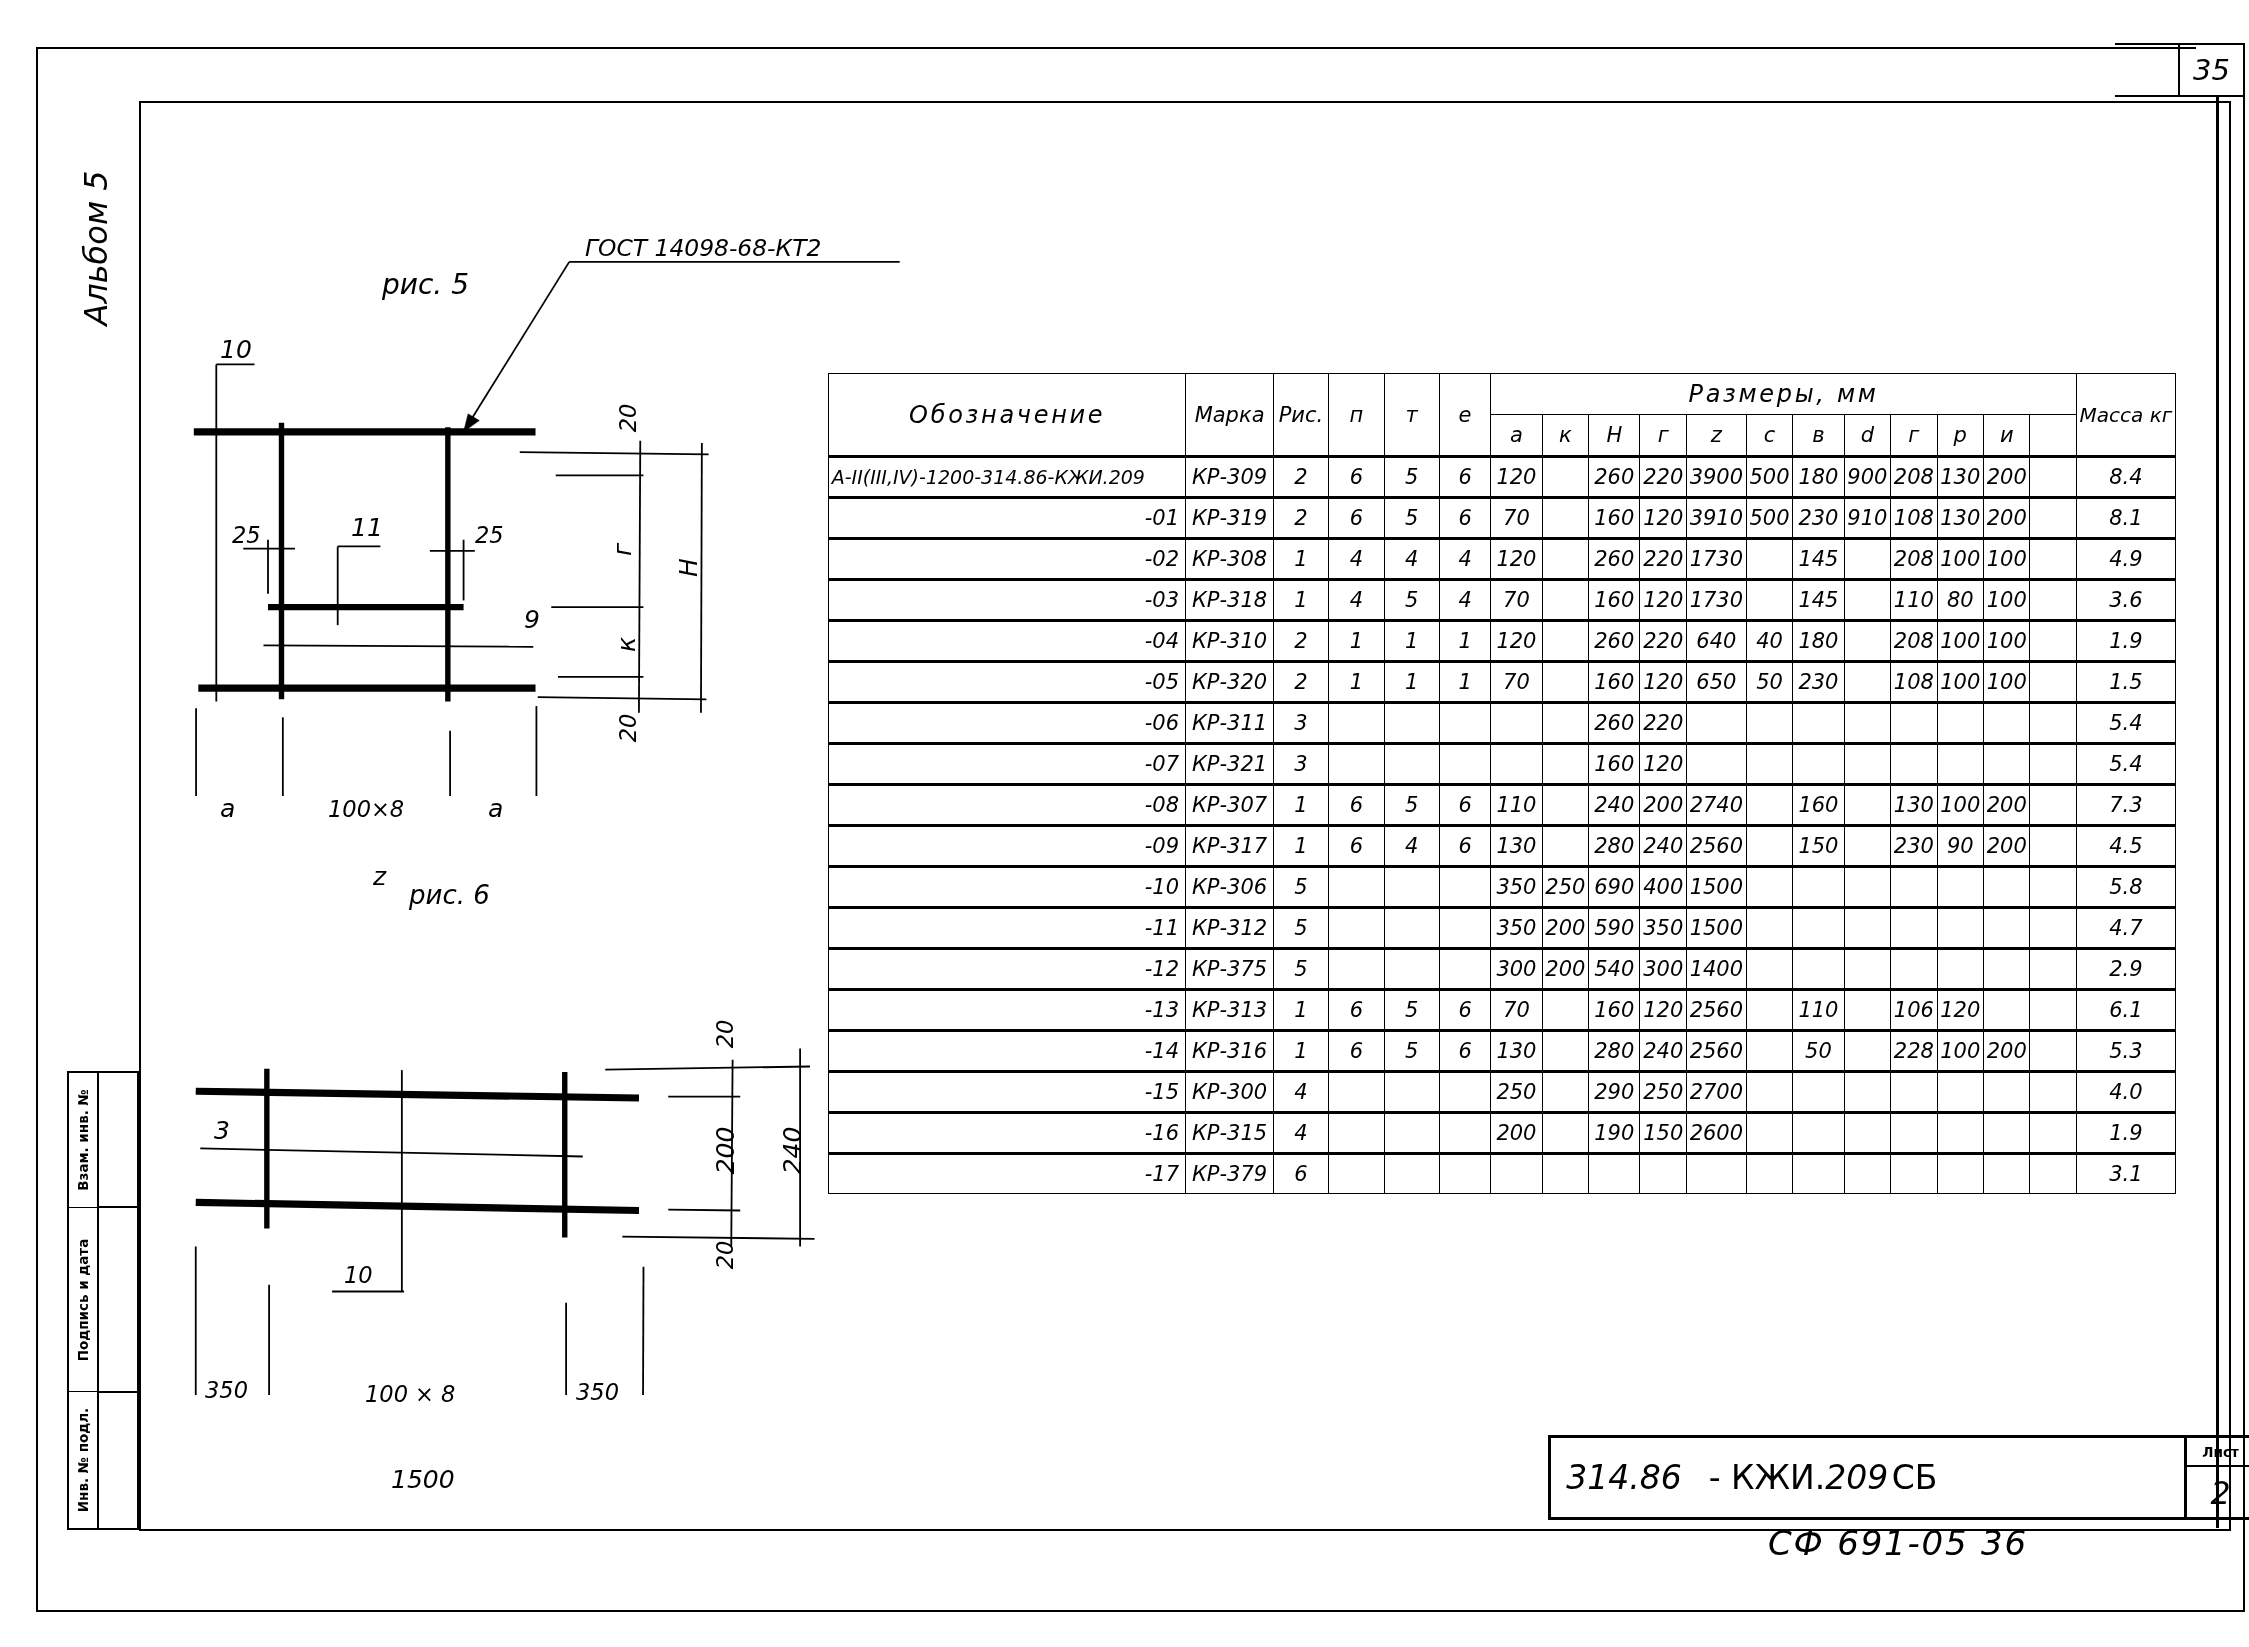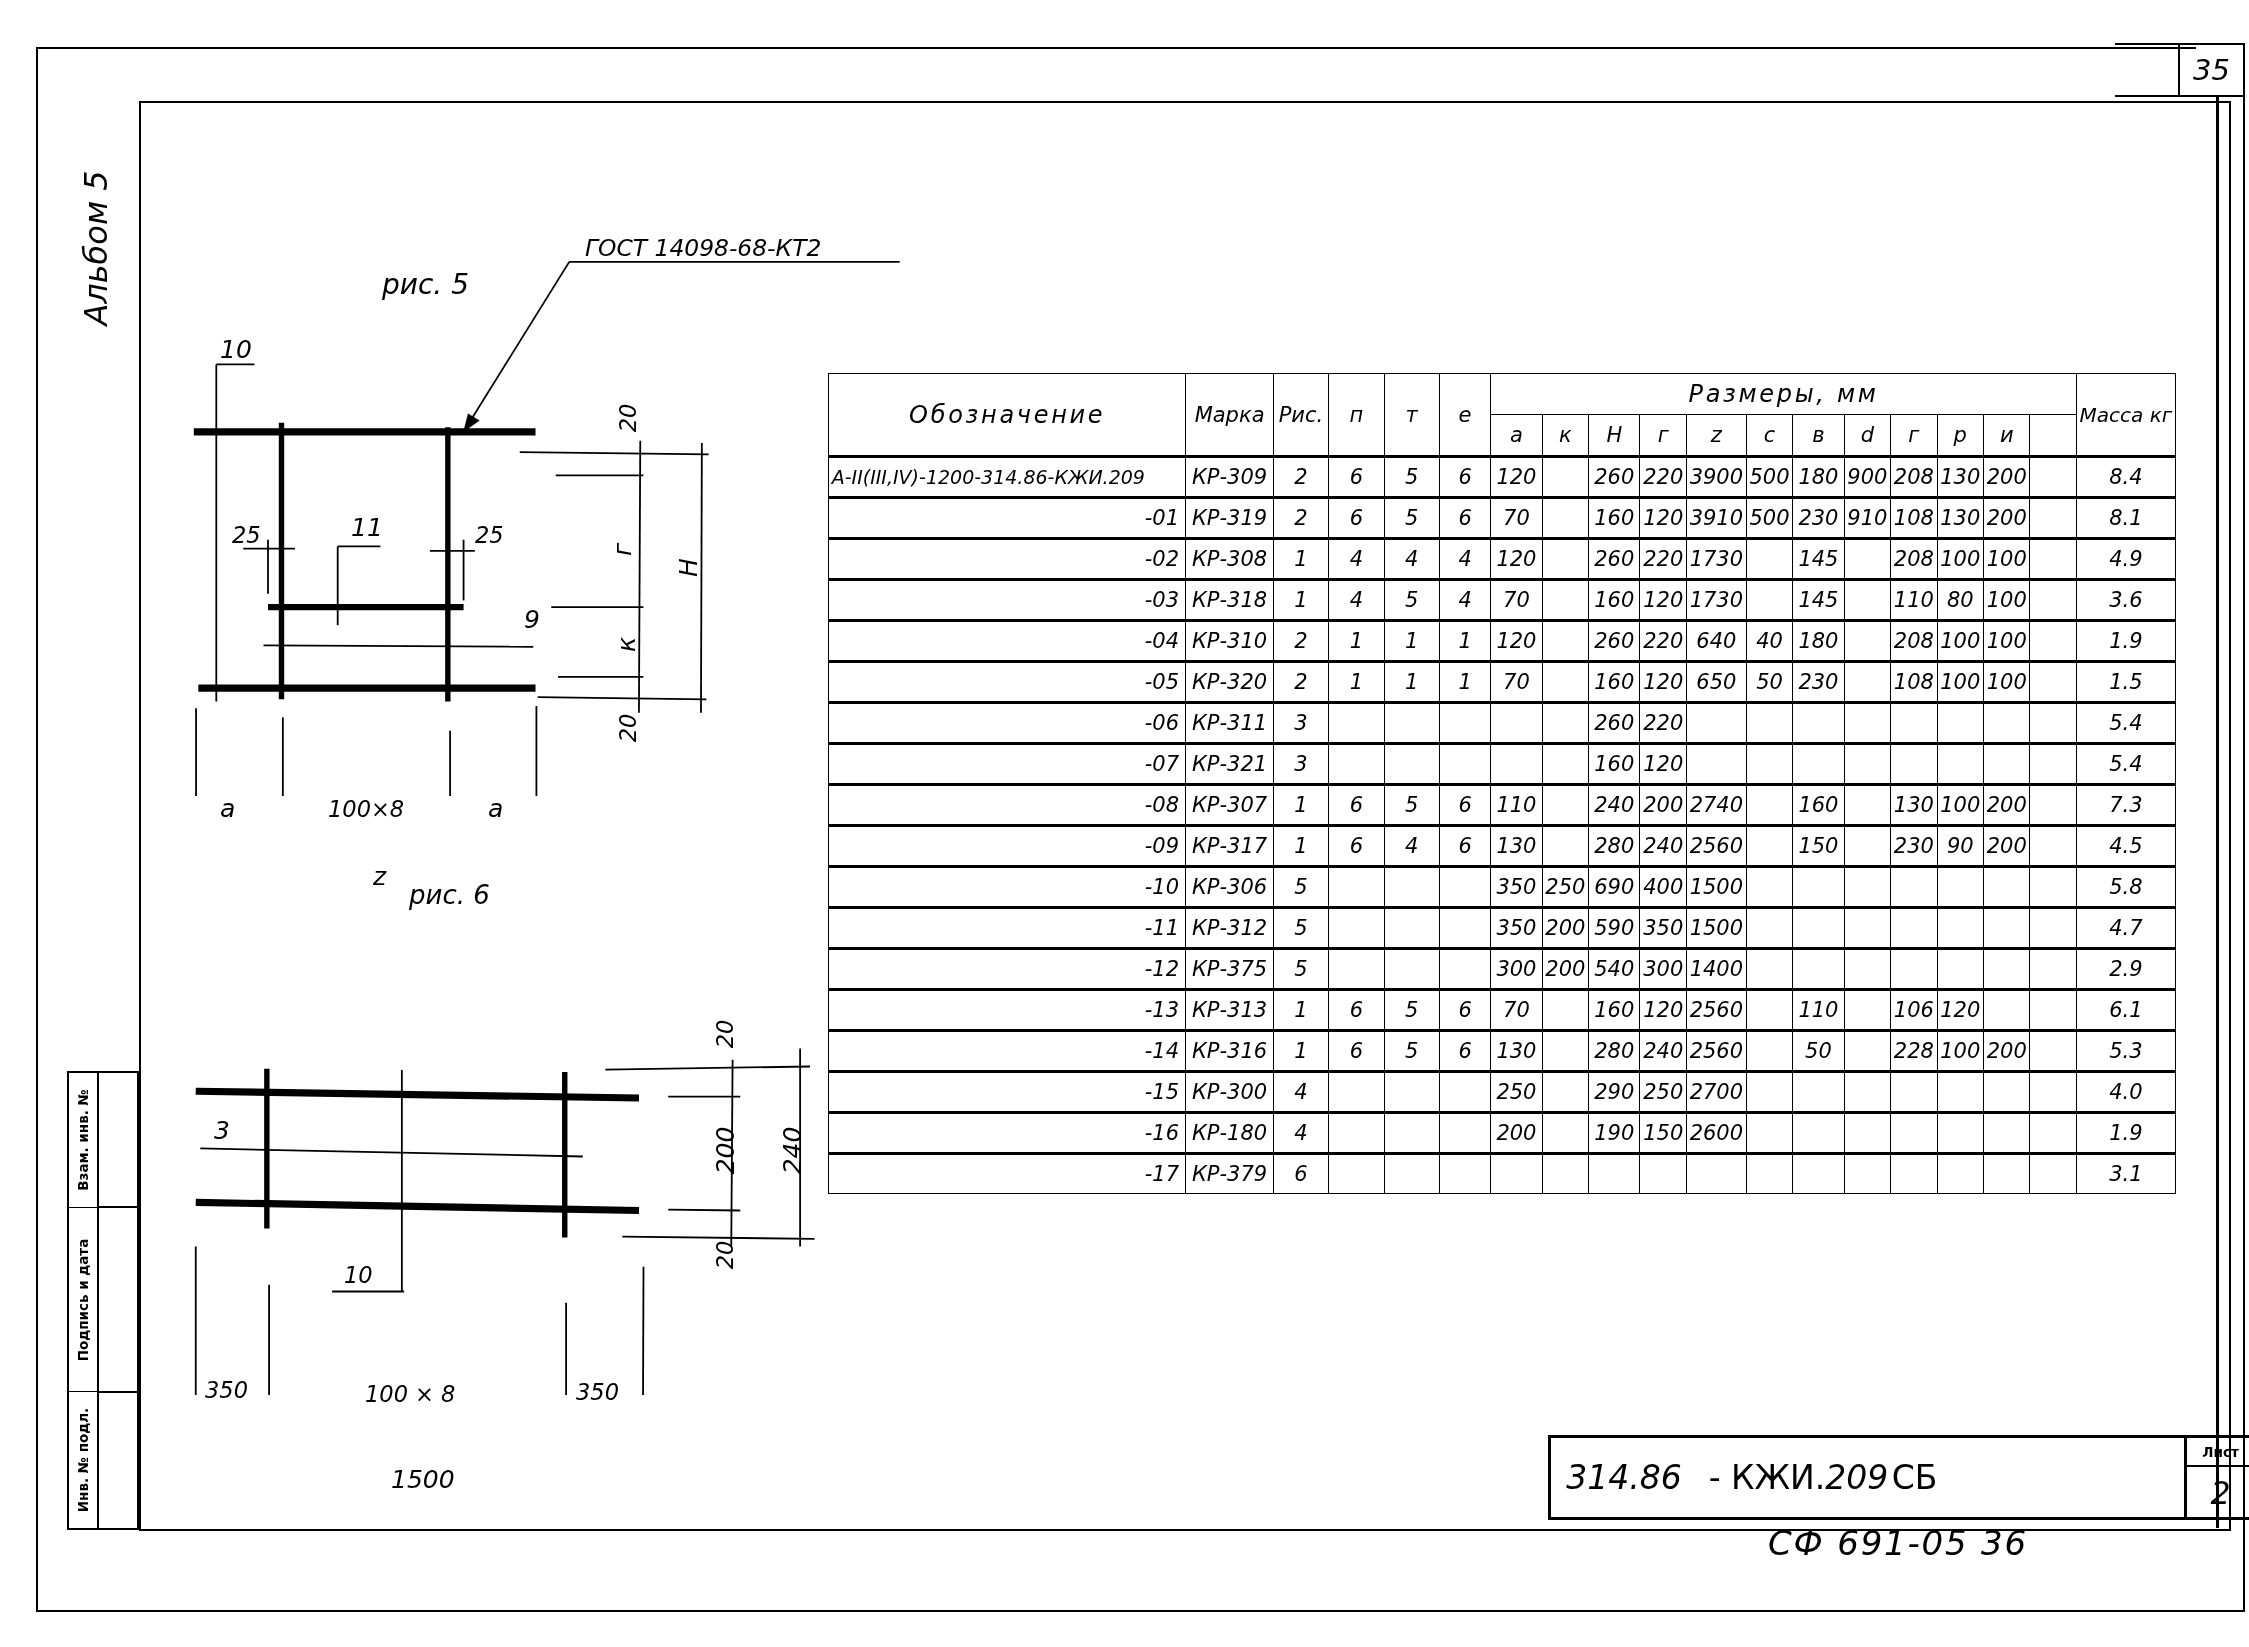--- a/index.html
+++ b/index.html
@@ -522,21 +522,21 @@
     <td></td>
     <td></td>
     <td></td>
     <td></td>
     <td></td>
     <td></td>
     <td>4.0</td>
   </tr>
       <tr class="body-row">
     <td class="desig">-16</td>
-    <td>КР-180</td>
+    <td>КР-315</td>
     <td>4</td>
     <td></td>
     <td></td>
     <td></td>
     <td>200</td>
     <td></td>
     <td>190</td>
     <td>150</td>
     <td>2600</td>
     <td></td>

